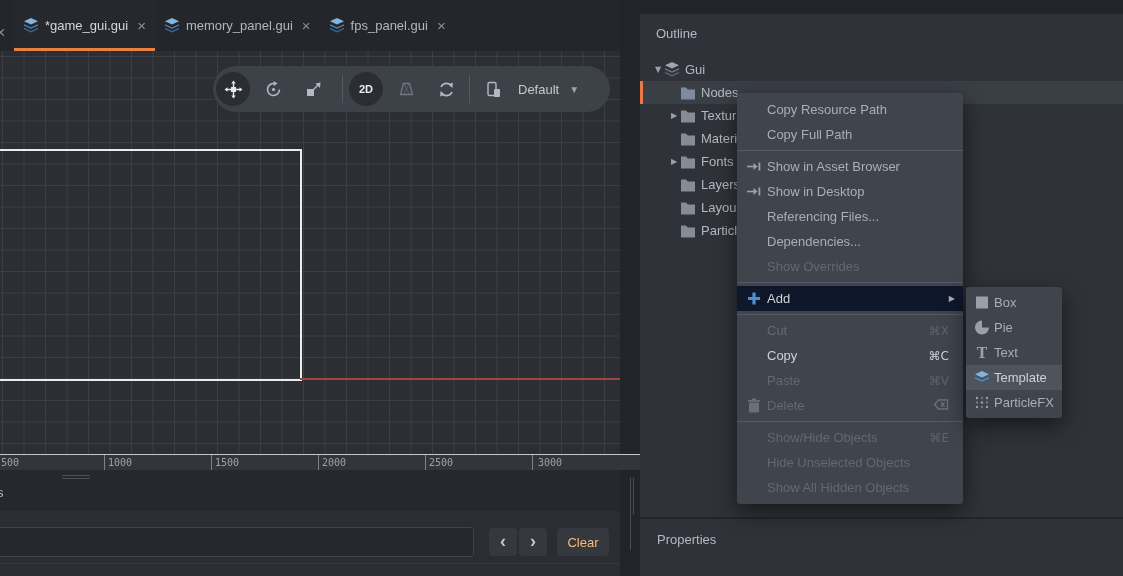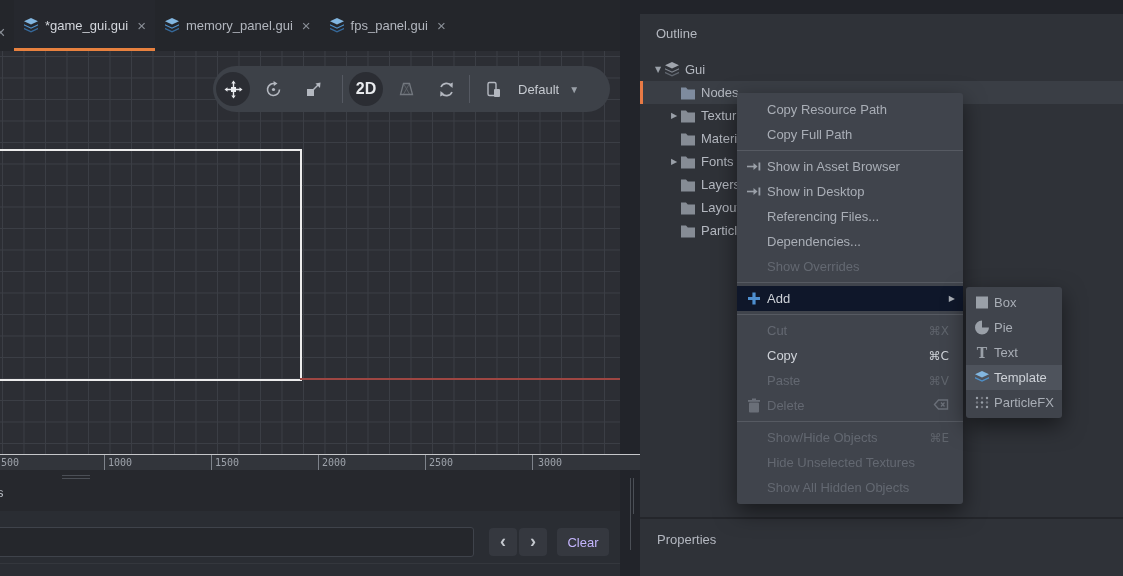--- a/index.html
+++ b/index.html
@@ -22,39 +22,39 @@
     background-size: 21.5px 21.5px; background-position: 2px 5px; overflow:hidden; }
   #gui-rect { position:absolute; left:-12px; top:98px; width:314px; height:232px; border:2px solid #ececec; }
   #x-axis { position:absolute; left:300px; top:327px; width:330px; height:2px; background:#9e4642; }
 
   #scene-toolbar { position:absolute; left:213px; top:15px; width:397px; height:46px; background:#3d4148; border-radius:23px;
     display:flex; align-items:center; }
   .tool-circle { width:34px; height:34px; border-radius:50%; display:flex; align-items:center; justify-content:center; }
   .tool-circle.active { background:#2b2d33; }
   .tool-plain { width:34px; height:34px; display:flex; align-items:center; justify-content:center; }
   .tb-divider { width:1px; height:28px; background:#555962; margin:0 6px; }
-  #mode-2d { font-size:16px; font-weight:bold; color:#e9ebee; }
+  #mode-2d { font-size:11px; font-weight:bold; color:#e9ebee; }
   #profile-label { font-size:13px; color:#c6cad0; margin:0 10px 0 8px; }
   #profile-caret { color:#9aa0a8; font-size:10px; margin-right:14px; }
 
   #ruler { position:absolute; left:0; top:454px; width:668px; height:16px; background:#32353b; border-top:1px solid #c6c7ca; }
   .ruler-label { position:absolute; top:2px; font-size:10px; color:#9da2aa; font-family:"DejaVu Sans Mono", monospace; }
   .ruler-tick { position:absolute; top:0; width:1px; height:16px; background:#7e838b; }
 
   #bottom-panel { position:absolute; left:0; top:470px; width:620px; height:106px; background:#26282d; }
   #bottom-sub { position:absolute; left:0; top:41px; width:620px; height:65px; background:#2a2d33; }
   #bottom-line2 { position:absolute; left:0; top:93px; width:620px; height:1px; background:#34373d; }
   #h-splitter { position:absolute; left:62px; top:5px; width:28px; height:6px; }
   #h-splitter div { height:1px; background:#4b4f56; margin-bottom:2px; }
   #console-partial { position:absolute; left:-3px; top:15px; font-size:13px; color:#b6bac1; }
   #console-search { position:absolute; left:-16px; top:57px; width:490px; height:30px; background:#25272c; border:1px solid #3f434b; border-radius:3px; color:#c6cad0; font-size:13px; padding:0 8px; outline:none; font-family:"Liberation Sans", sans-serif; }
   .nav-btn { position:absolute; top:58px; width:28px; height:28px; background:#35383f; border-radius:4px; display:flex; align-items:center; justify-content:center; color:#c3c7cd; font-size:18px; font-weight:bold; line-height:1; padding-bottom:3px; }
   #prev-btn { left:489px; }
   #next-btn { left:519px; }
-  #clear-btn { position:absolute; left:557px; top:58px; width:52px; height:28px; background:#35383f; border-radius:4px; display:flex; align-items:center; justify-content:center; color:#c4b5fd; font-size:13px; }
+  #clear-btn { position:absolute; left:557px; top:58px; width:52px; height:28px; background:#35383f; border-radius:4px; display:flex; align-items:center; justify-content:center; color:#fdba74; font-size:13px; }
 
   #v-splitter { position:absolute; left:630px; top:478px; height:36px; width:8px; }
   #v-splitter div { width:1px; height:36px; background:#4b4f56; float:left; margin-right:2px; }
 
   
   #right-panel { position:absolute; left:640px; top:14px; width:483px; height:562px; background:#2f3238; }
   #outline-title { position:absolute; left:16px; top:12px; font-size:13px; color:#b4b8c0; }
   #tree { position:absolute; left:0; top:44px; width:483px; }
   .tree-row { height:23px; display:flex; align-items:center; font-size:13px; color:#b4b8c0; position:relative; }
   .tree-row.selected { background:#3a3e45; }
@@ -427,21 +427,21 @@
       <div class="menu-divider">
         <div></div>
       </div>
       <div class="menu-item disabled">
         <span class="mi-icon"></span>
         <span class="mi-label">Show/Hide Objects</span>
         <span class="mi-shortcut">⌘E</span>
       </div>
       <div class="menu-item disabled">
         <span class="mi-icon"></span>
-        <span class="mi-label">Hide Unselected Textures</span>
+        <span class="mi-label">Hide Unselected Objects</span>
       </div>
       <div class="menu-item disabled">
         <span class="mi-icon"></span>
         <span class="mi-label">Show All Hidden Objects</span>
       </div>
     </div>
 
   <div id="add-submenu" class="menu">
       <div class="menu-item">
         <span class="mi-icon">

